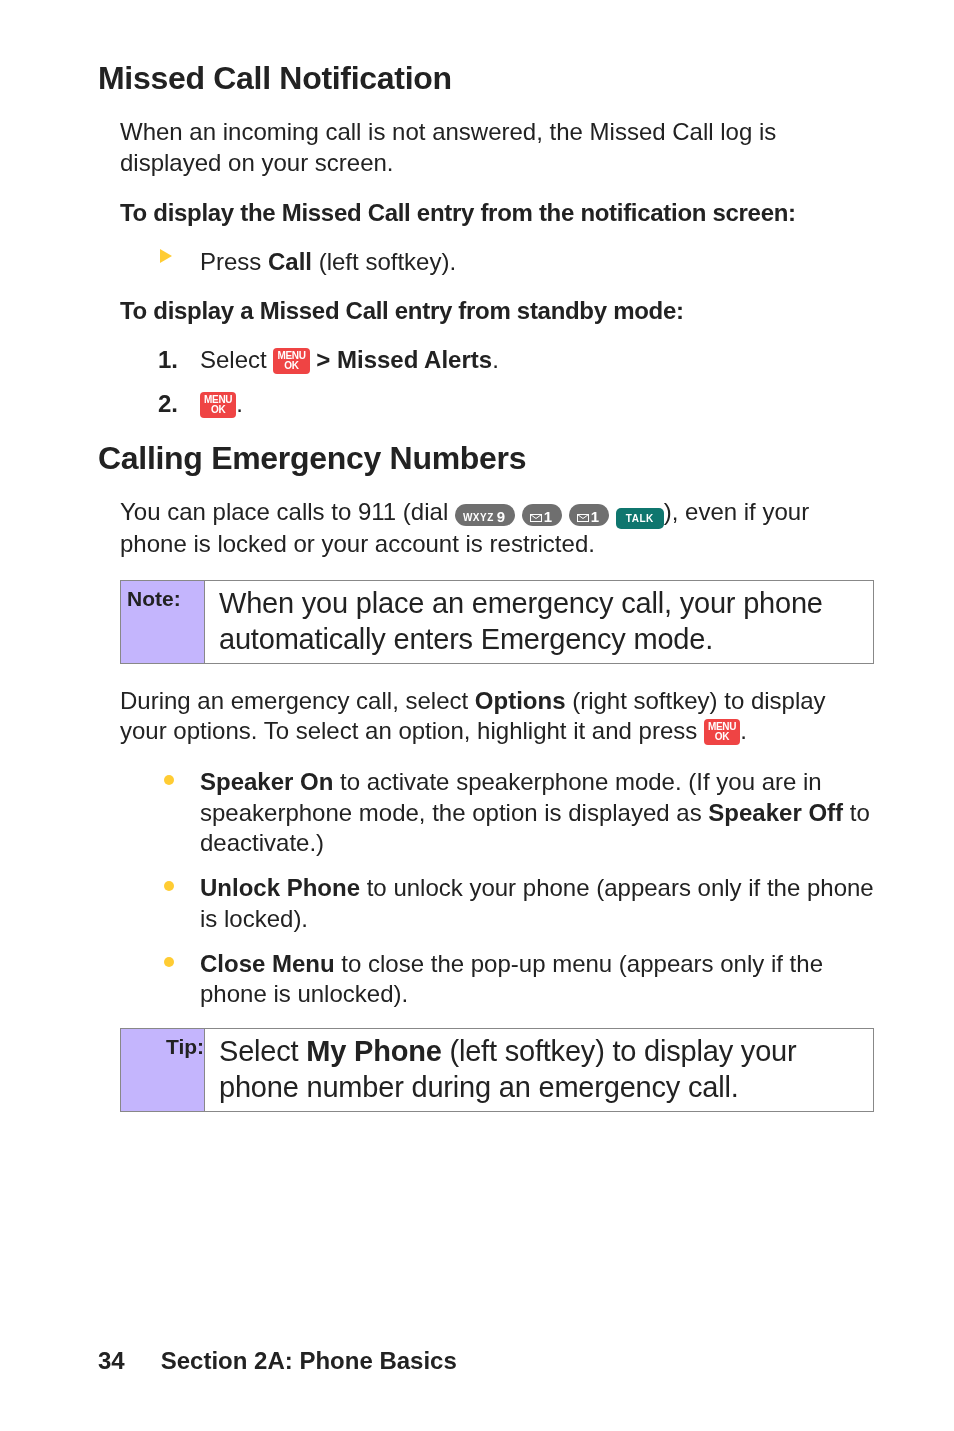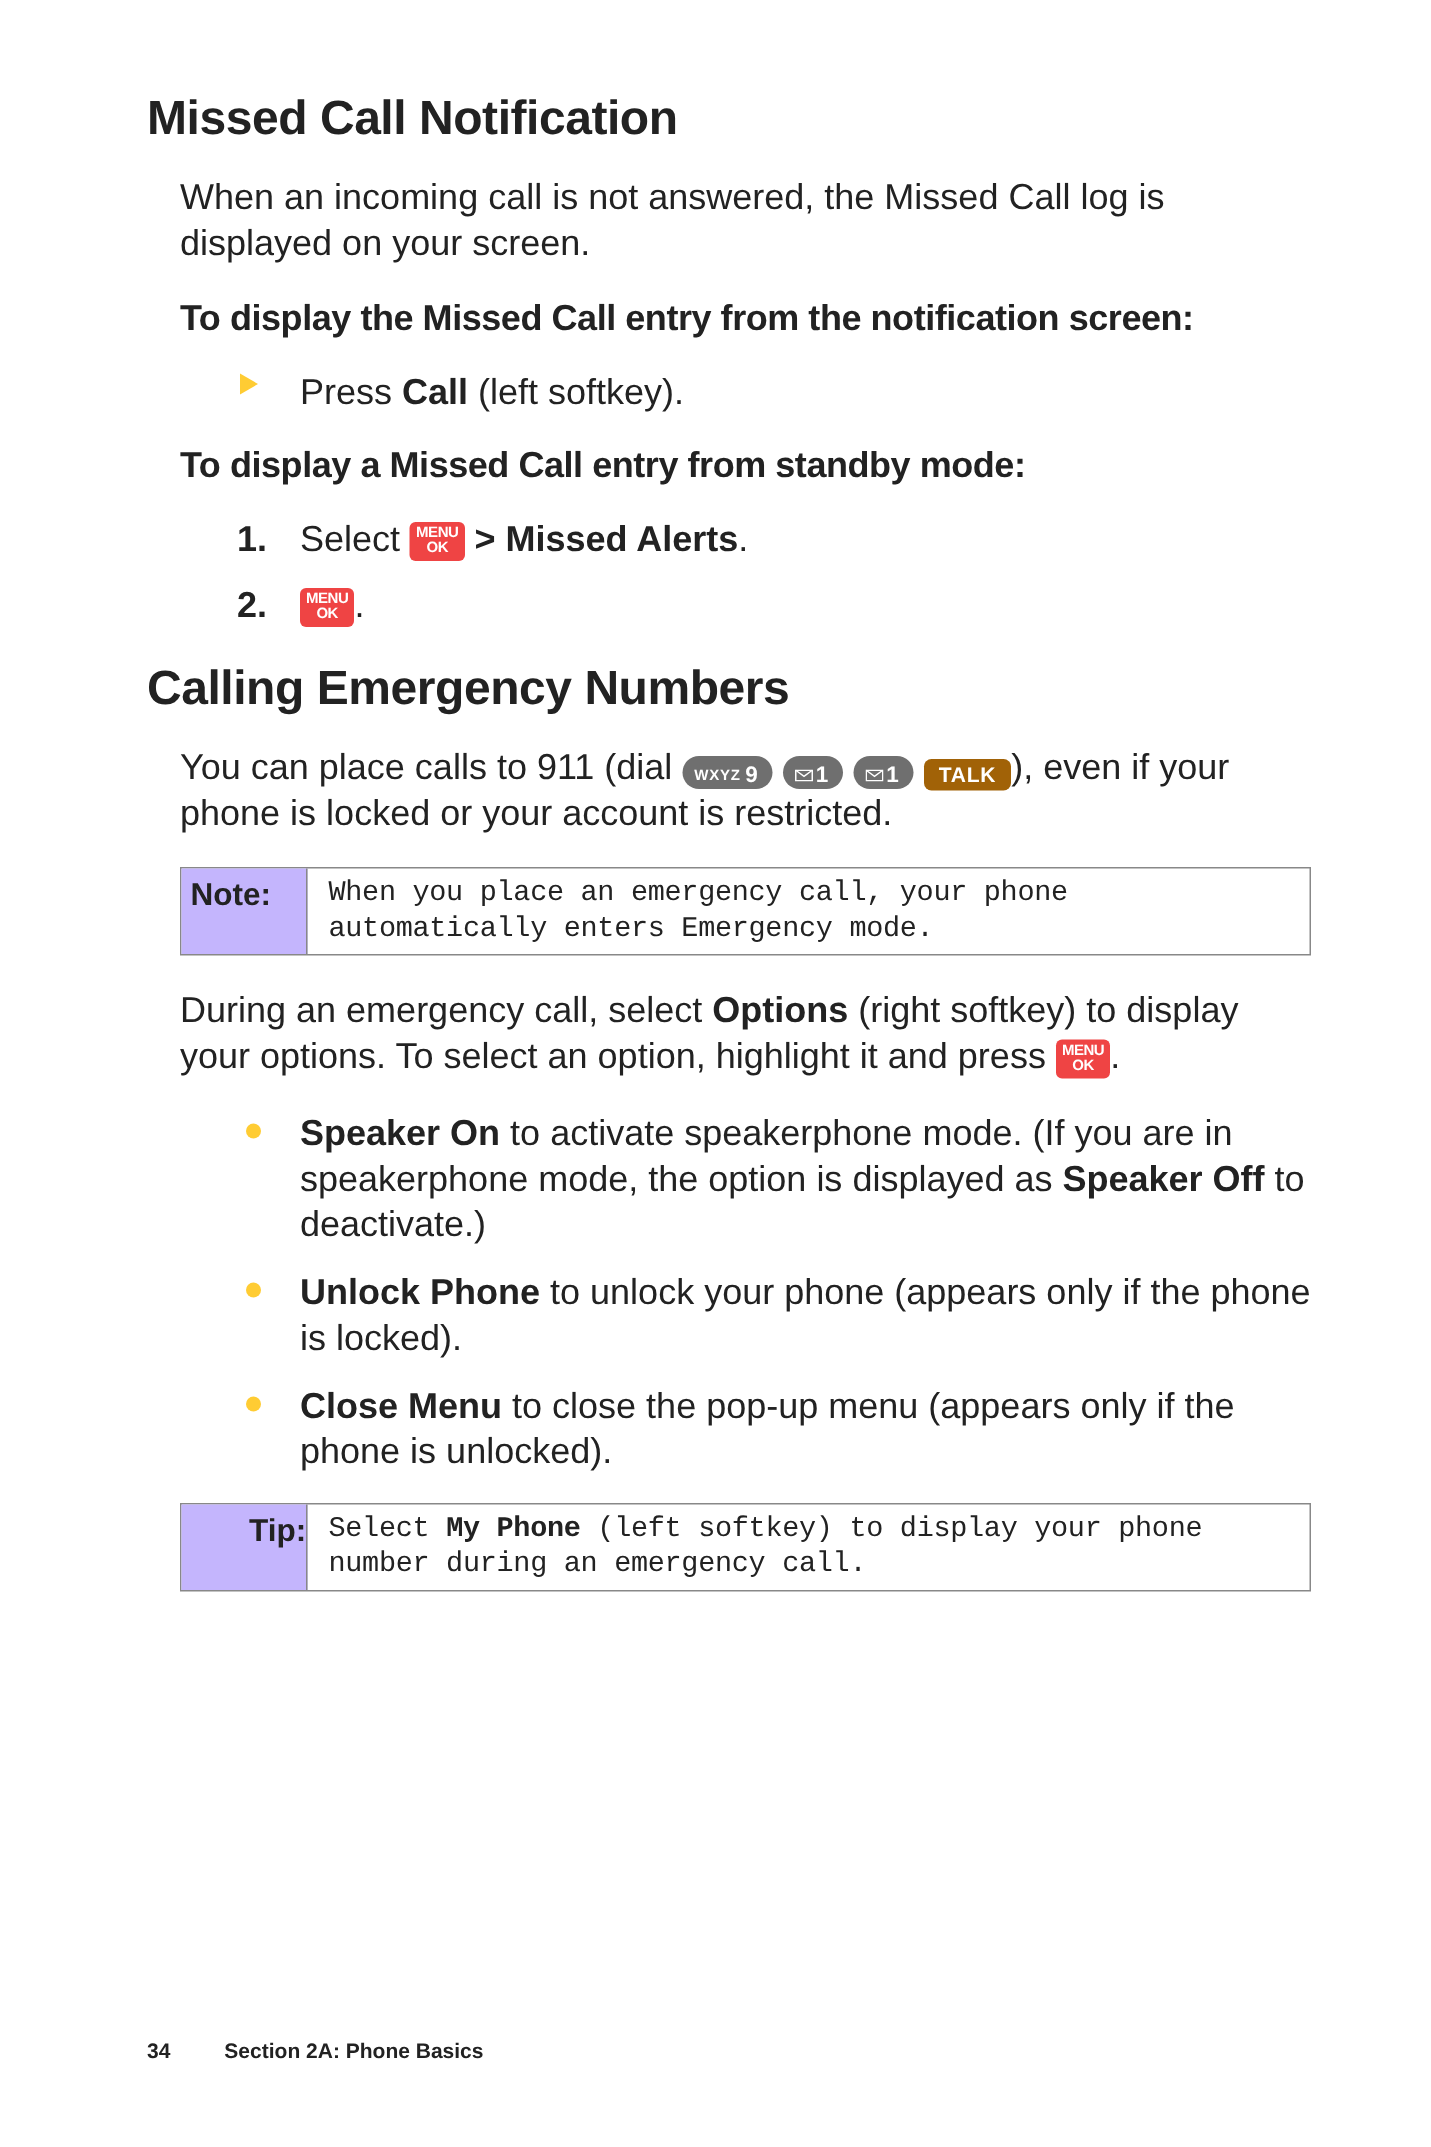--- a/index.html
+++ b/index.html
@@ -88,27 +88,27 @@
     border-radius: 11px;
     height: 22px;
     line-height: 22px;
     padding: 0 10px 0 8px;
     vertical-align: -3px;
   }
   .pill .sm { font-size: 10px; letter-spacing: 0.5px; vertical-align: 2px; margin-right: 3px; font-weight:700;}
   .pill .big { font-size: 15px; font-weight: 700; vertical-align: 1px;}
   .pill-talk {
     display: inline-block;
-    background: #a16207;
+    background: #0f766e;
     color: #fff;
     border-radius: 5px;
     height: 21px;
     line-height: 21px;
     padding: 0 10px;
-    font-size: 14px;
+    font-size: 10px;
     font-weight: 700;
     vertical-align: -2px;
     letter-spacing: 0.5px;
   }
   .envelope { display:inline-block; vertical-align:1px; margin-right:2px;}
 
   .callout {
     border: 1px solid #888;
     margin: 0 0 22px 22px;
     display: flex;
@@ -119,30 +119,29 @@
     font-weight: 700;
     font-size: 21px;
     padding: 5px 6px;
     border-right: 1px solid #888;
     flex-shrink: 0;
     width: 84px;
   }
   .callout.tip .label { width: 84px; padding-left: 45px; }
   .callout .body {
     padding: 5px 10px 5px 14px;
-    font-size: 19px;
+    font-size: 29px;
     line-height: 1.24;
     letter-spacing: -0.2px;
-    font-family: Liberation Mono, monospace;
   }
   .footer {
     position: absolute;
     left: 98px;
     bottom: 54px;
-    font-size: 14px;
+    font-size: 24px;
   }
   .footer .pg { font-weight: 700; margin-right: 36px; }
   .footer .sec { font-weight: 700; }
 </style>
 </head>
 <body>
 
 <h2>Missed Call Notification</h2>
 
 <p class="para">When an incoming call is not answered, the Missed Call log is displayed on your screen.</p>

